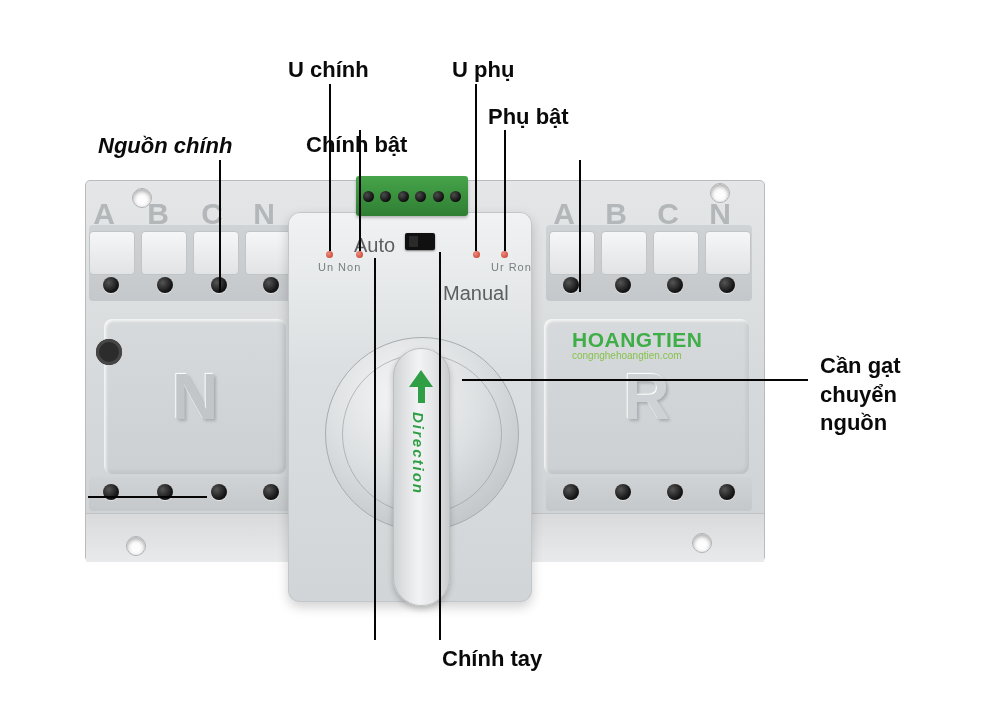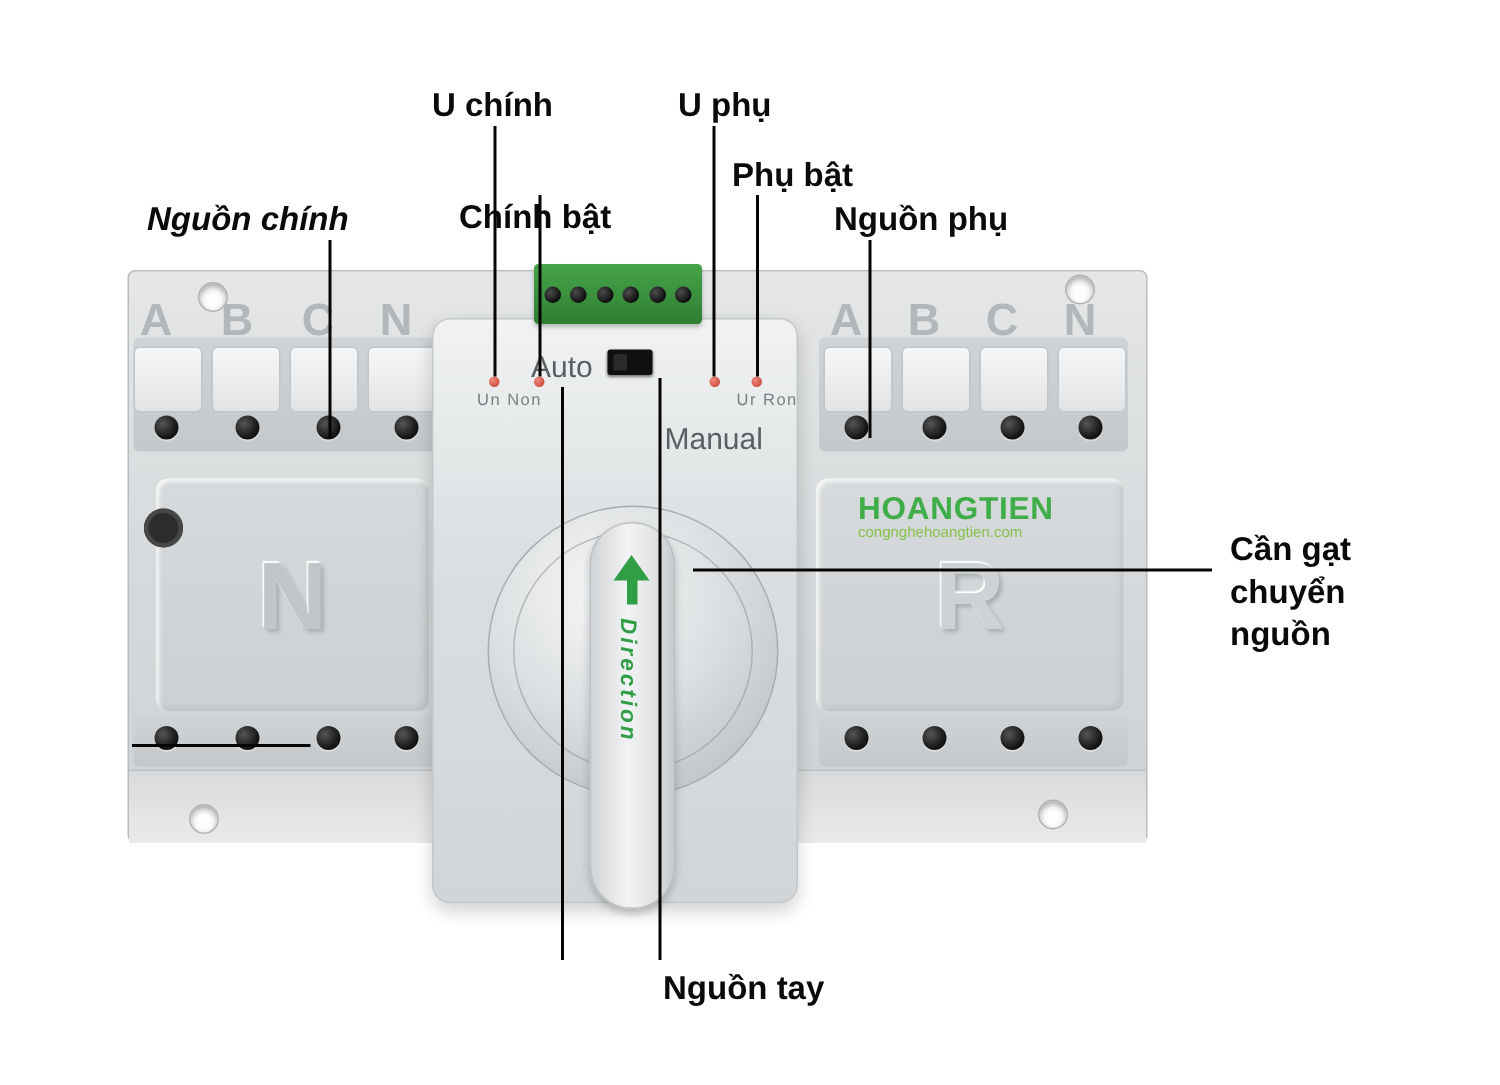--- a/index.html
+++ b/index.html
@@ -178,17 +178,16 @@
     <line x1="375" y1="258" x2="375" y2="640" stroke="#050505" stroke-width="2"></line>
     <line x1="440" y1="252" x2="440" y2="640" stroke="#050505" stroke-width="2"></line>
     <line x1="88" y1="497" x2="207" y2="497" stroke="#050505" stroke-width="2"></line>
   </svg>
 
   <div class="label" style="left:288px;top:56px;width:115px;">U chính</div>
   <div class="label" style="left:452px;top:56px;width:95px;">U phụ</div>
   <div class="label" style="left:306px;top:103px;width:145px;margin-top:28px;">Chính bật</div>
   <div class="label" style="left:488px;top:103px;width:115px;">Phụ bật</div>
   <div class="label" style="left:98px;top:132px;width:185px;font-style:italic;">Nguồn chính</div>
-  <div class="label" style="left:556px;top:132px;width:160px;">Nguồn phụ</div>
   <div class="label" style="left:820px;top:352px;width:120px;text-align:left;">Cần gạt chuyển nguồn</div>
-  <div class="label" style="left:442px;top:645px;width:130px;">Nguồn tay</div>
+  <div class="label" style="left:442px;top:645px;width:130px;">Chính tay</div>
 
 </div>
 
 </body></html>

